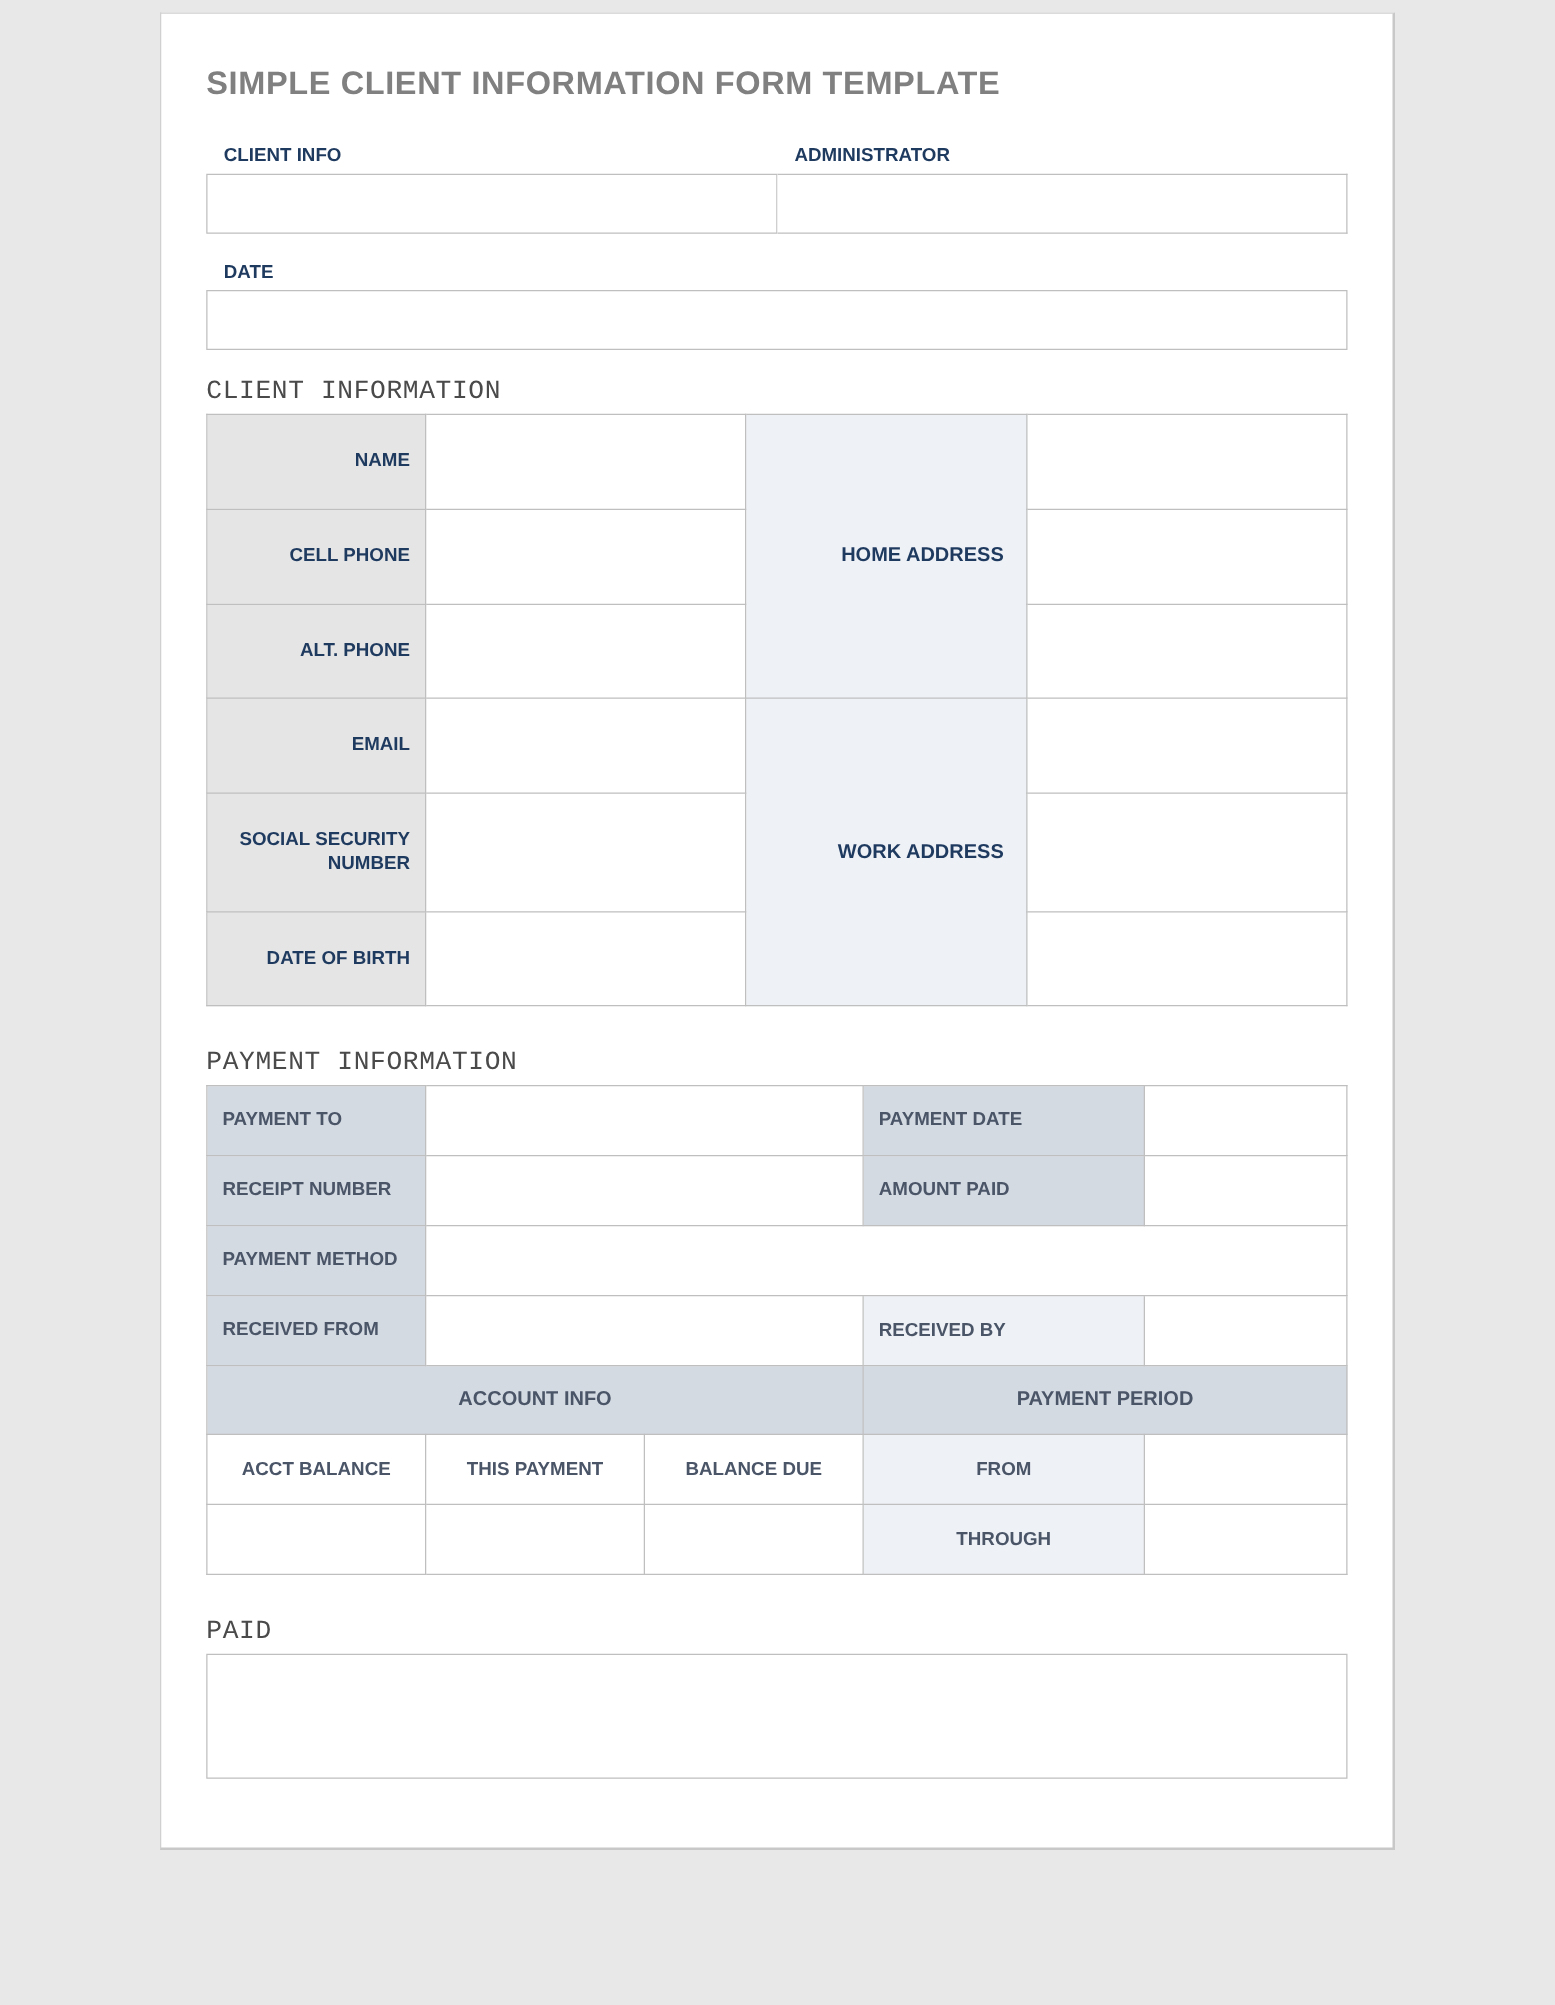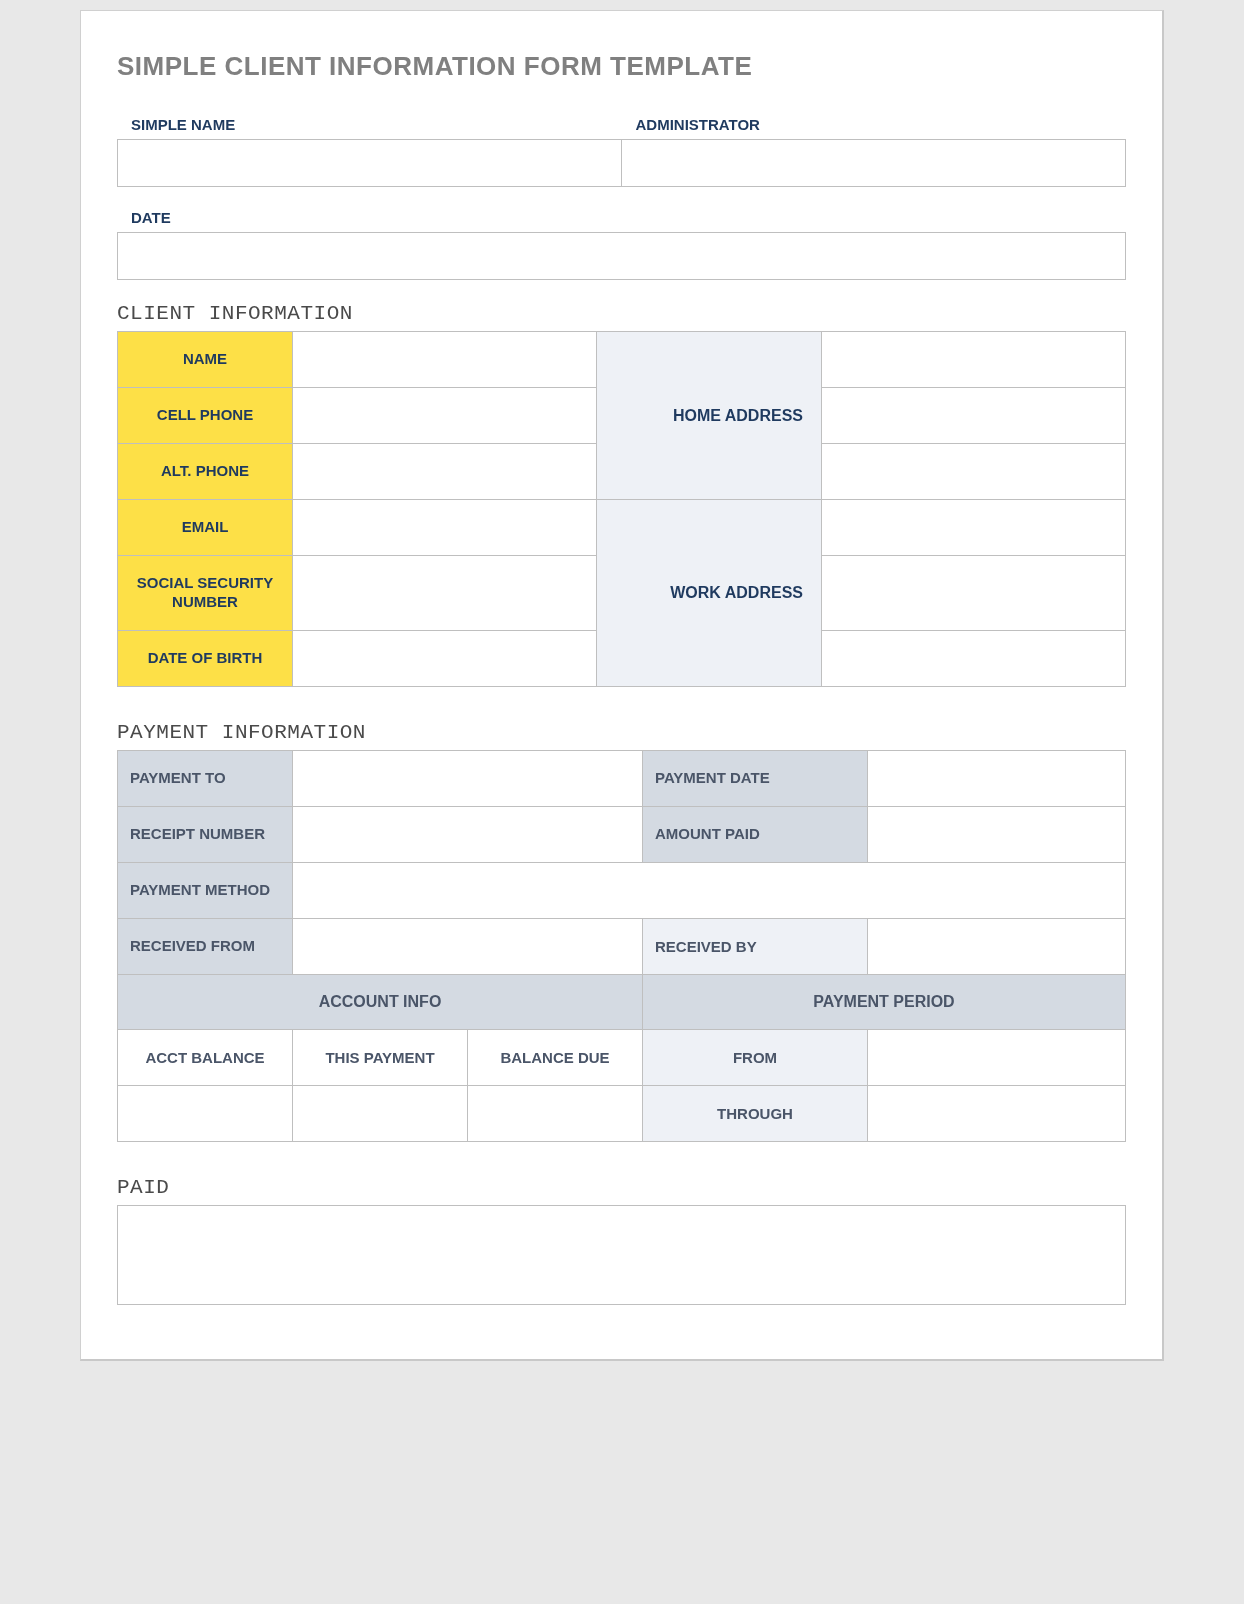--- a/index.html
+++ b/index.html
@@ -3,21 +3,21 @@
 <meta charset="utf-8">
 <style>
   * { box-sizing: border-box; }
   body {
     margin: 0;
     padding: 10px;
     background: #E8E8E8;
     font-family: Arial, Helvetica, sans-serif;
   }
   .page {
-    width: 1084px;
+    width: 988px;
     background: #FFFFFF;
     padding: 40px 36px 50px 36px;
     border: 1px solid #D0D0D0;
     border-right: 2px solid #C8C8C8;
     border-bottom: 2px solid #C8C8C8;
     margin: 0 auto;
   }
   .title {
     font-size: 26px;
     font-weight: bold;
@@ -56,26 +56,26 @@
     border-collapse: collapse;
     width: 100%;
     table-layout: fixed;
   }
   td {
     border: 1px solid #BFBFBF;
     vertical-align: middle;
   }
   
   .ci-lab {
-    background: #fde047;
+    background: #e5e5e5;
     color: #1F3A5F;
     font-weight: bold;
     font-size: 15px;
-    text-align: center;
-    padding: 18px 12px;
+    text-align: right;
+    padding: 28px 12px;
     width: 175px;
     line-height: 1.25;
   }
   .ci-big {
     background: #EEF1F6;
     color: #1F3A5F;
     font-weight: bold;
     font-size: 16px;
     text-align: right;
     padding: 0 18px;
@@ -151,21 +151,21 @@
 </head>
 <body>
 
 <div class="page">
 
   <div class="title">SIMPLE CLIENT INFORMATION FORM TEMPLATE</div>
 
   
   <div class="header-row">
     <div class="header-cell">
-      <div class="header-label">SIMPLE NAME</div>
+      <div class="header-label">CLIENT INFO</div>
       <input class="header-input" type="text" value="" style="">
     </div>
     <div class="header-cell">
       <div class="header-label">ADMINISTRATOR</div>
       <input class="header-input" type="text" value="" style="">
     </div>
   </div>
 
   <div class="header-row">
     <div class="header-cell">

